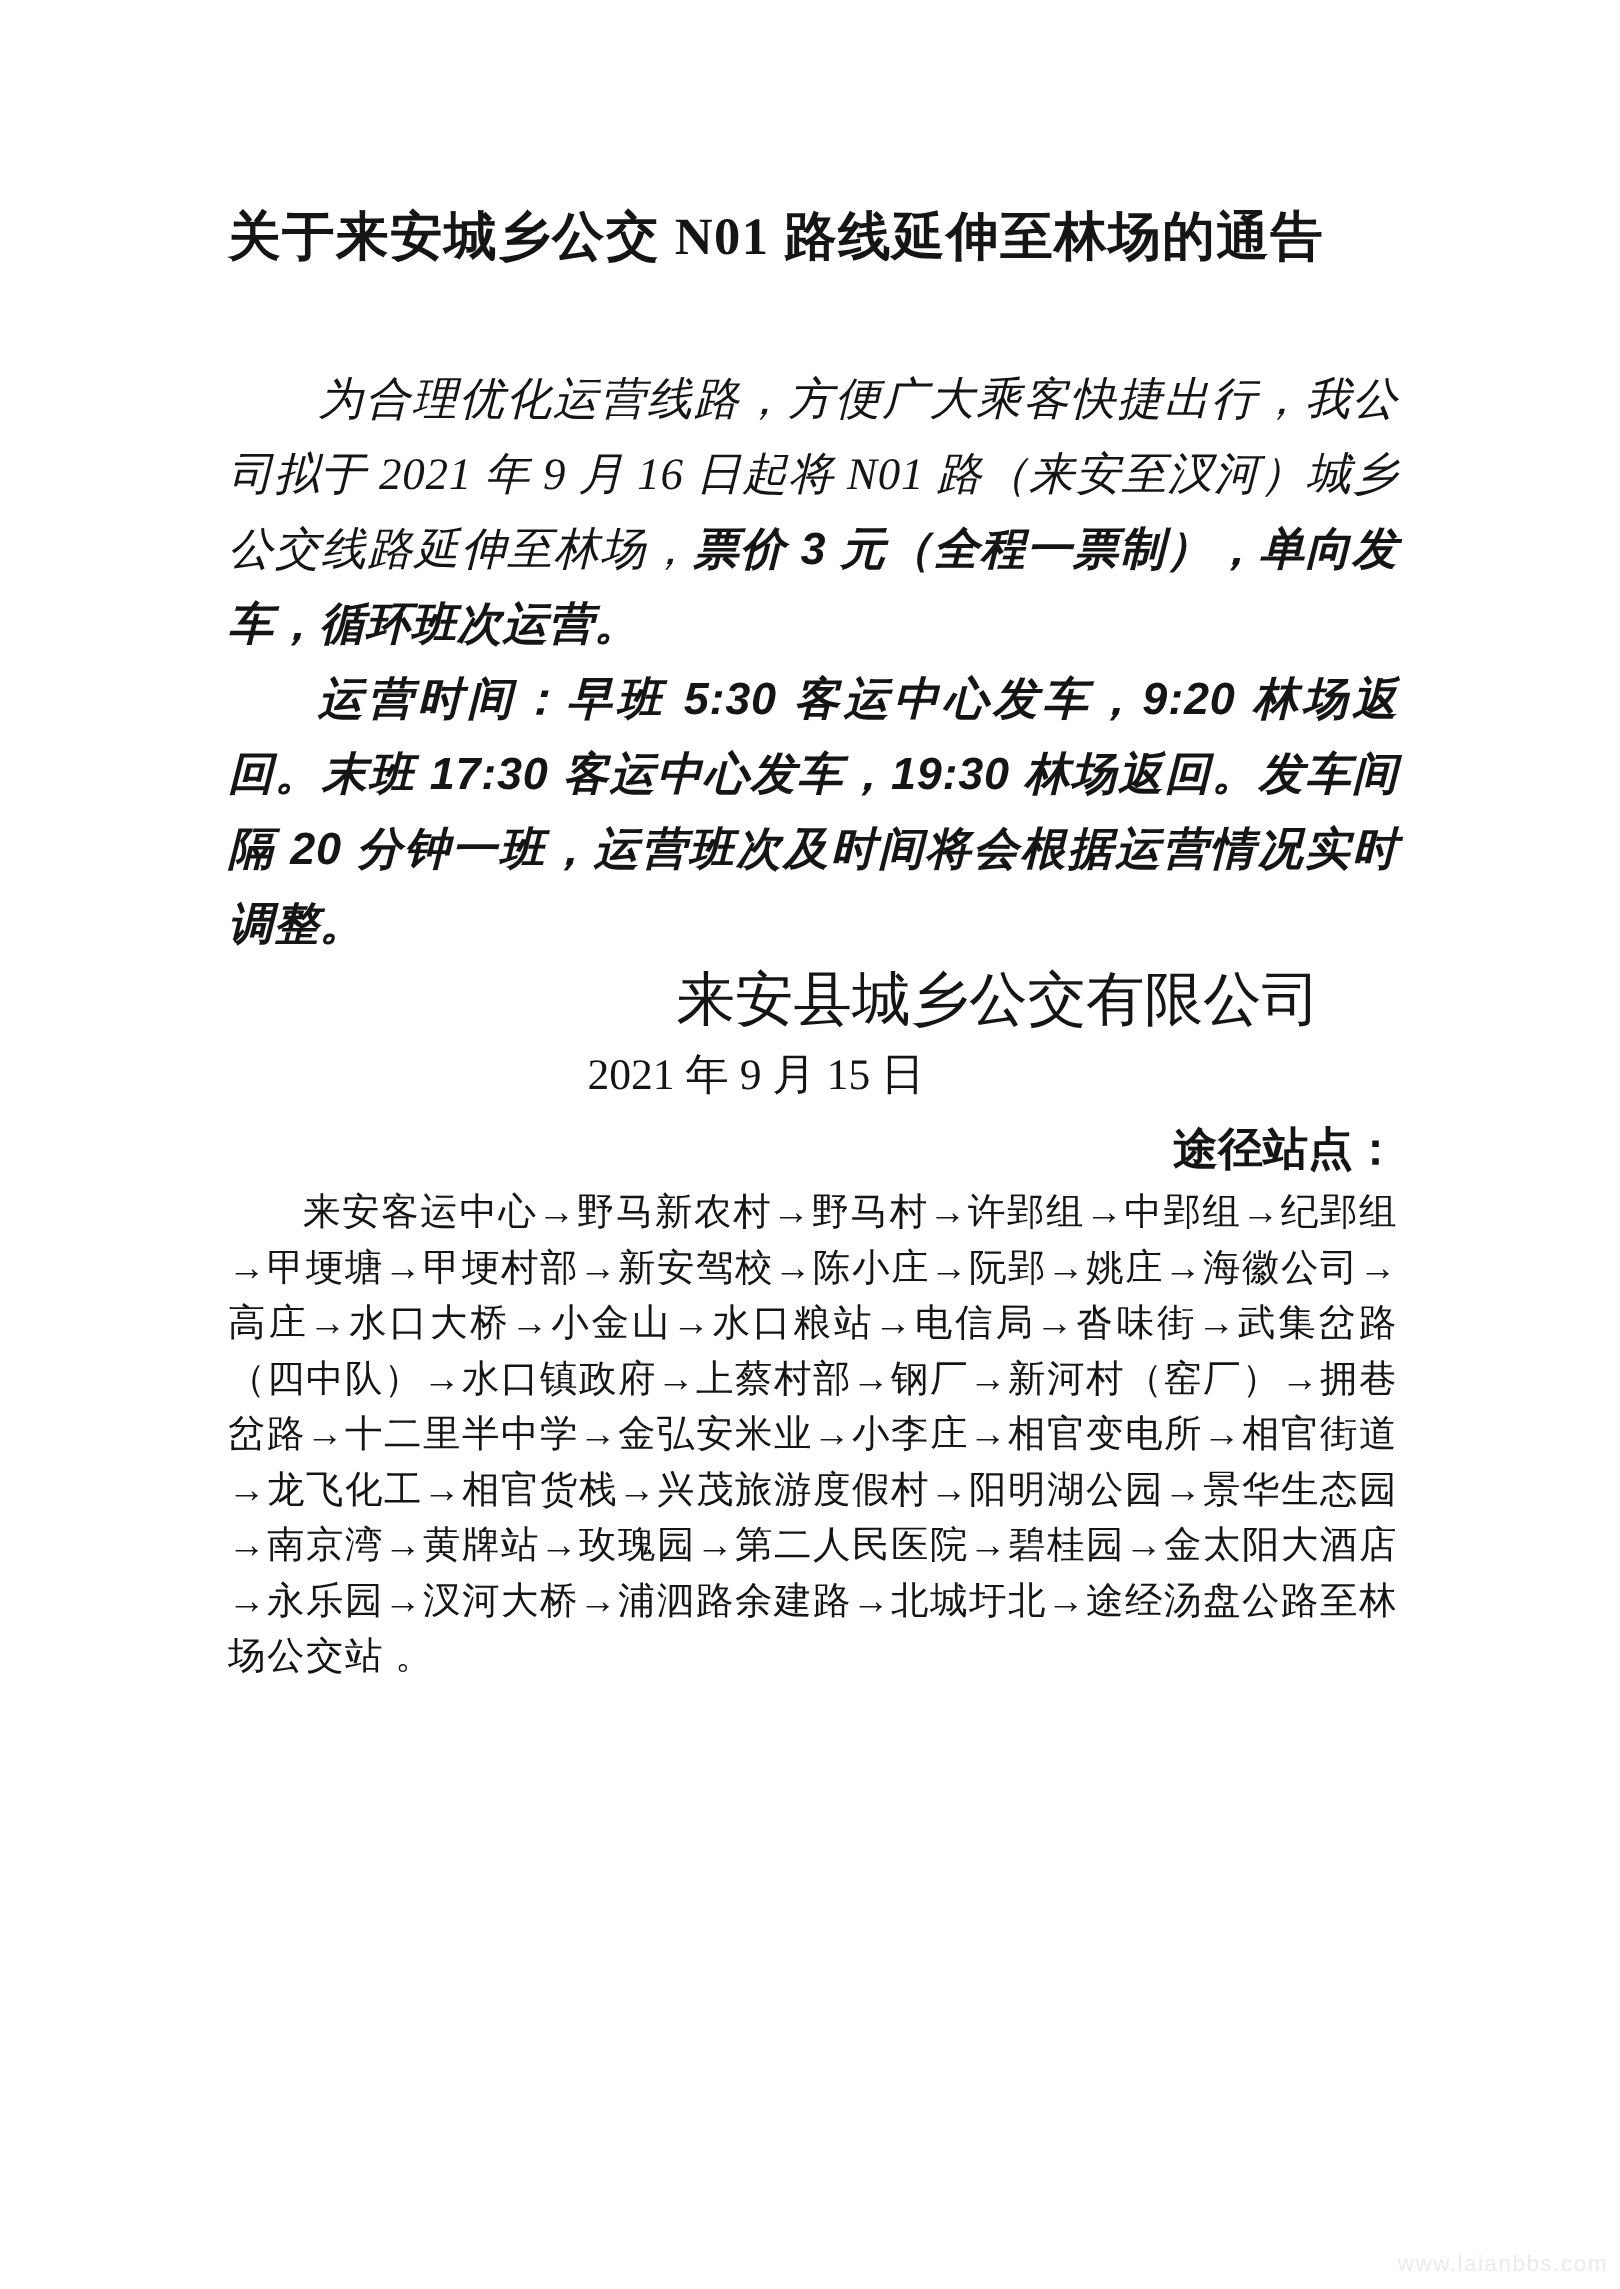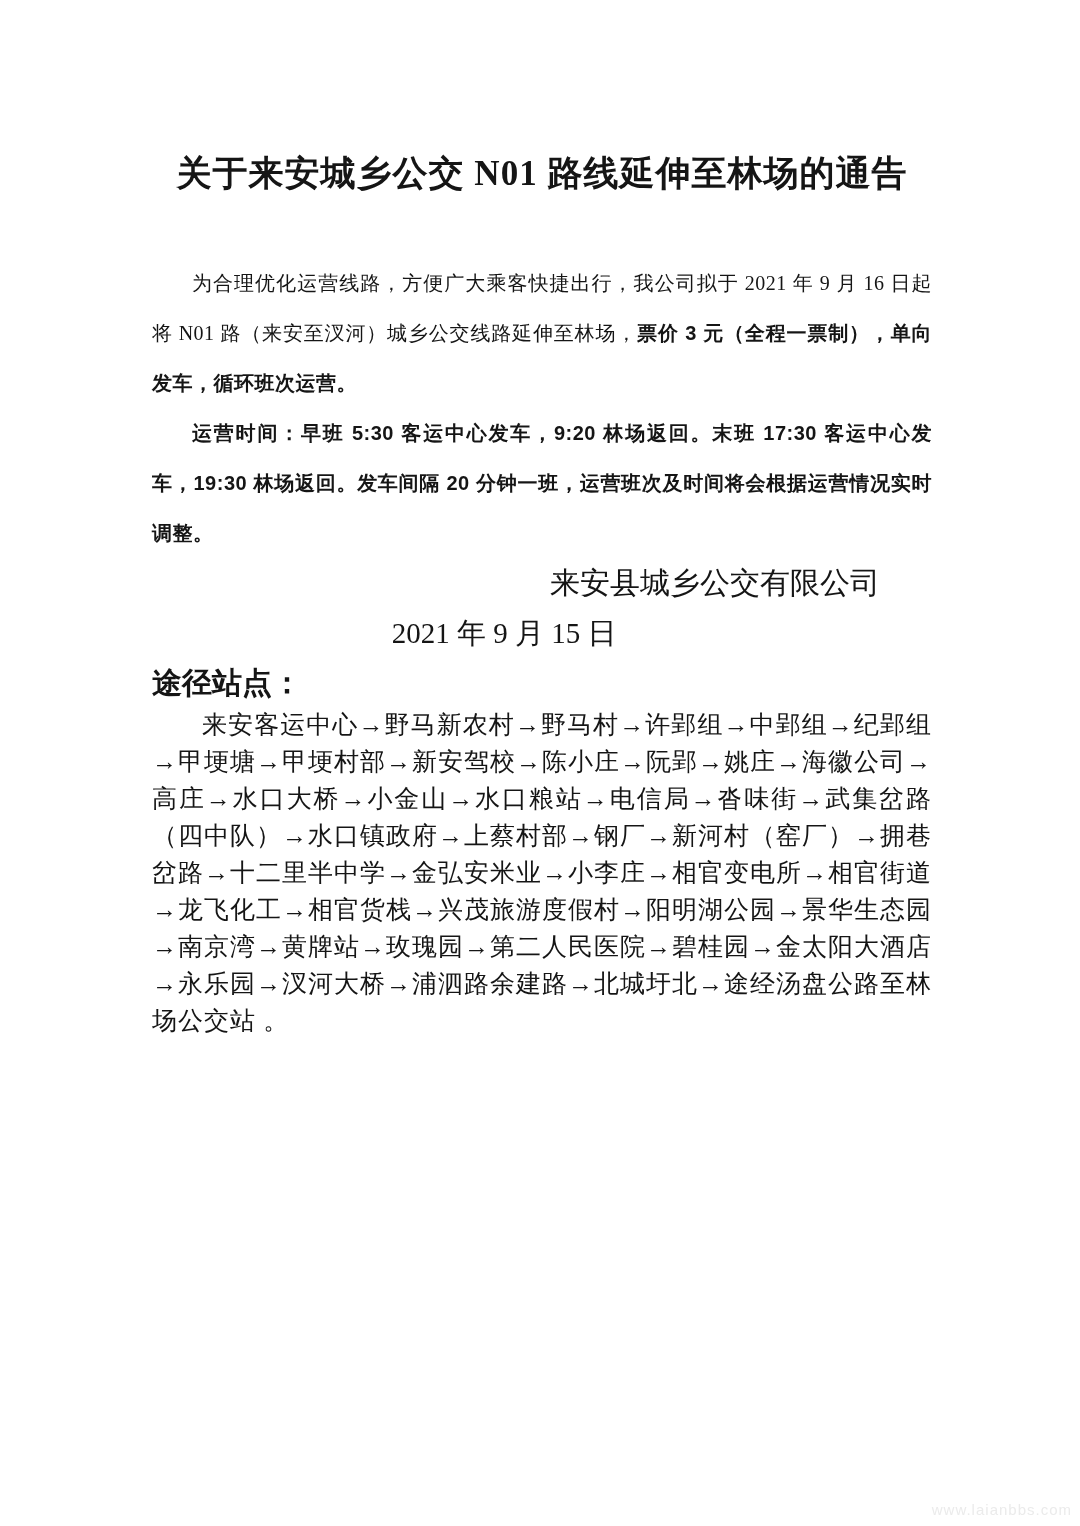--- a/index.html
+++ b/index.html
@@ -18,39 +18,41 @@
   }
   .content {
     position: absolute;
     left: 152px;
     top: 130px;
     width: 780px;
   }
   .title {
     font-size: 35px;
     font-weight: 700;
-    text-align: center;
+    text-align: left;
     line-height: 56px;
-    margin: 16px 0 56px 0;
+    margin: 0 0 56px 0;
     letter-spacing: 1px;
   }
   p.body {
-    font-size: 20px;
+    font-size: 30px;
     line-height: 50px;
     text-align: justify;
     text-indent: 2em;
     margin: 0;
     letter-spacing: 0.5px;
+    font-style: italic;
   }
   .bold {
     font-family: "Liberation Sans", "DejaVu Sans", sans-serif;
     font-weight: 700;
+    text-align: right;
   }
   .sig-line {
-    font-size: 30px;
+    font-size: 39px;
     line-height: 50px;
     text-align: right;
     margin: 0;
     padding-right: 52px;
   }
   .date-line {
     font-size: 29px;
     line-height: 50px;
     text-align: center;
     margin: 0;

